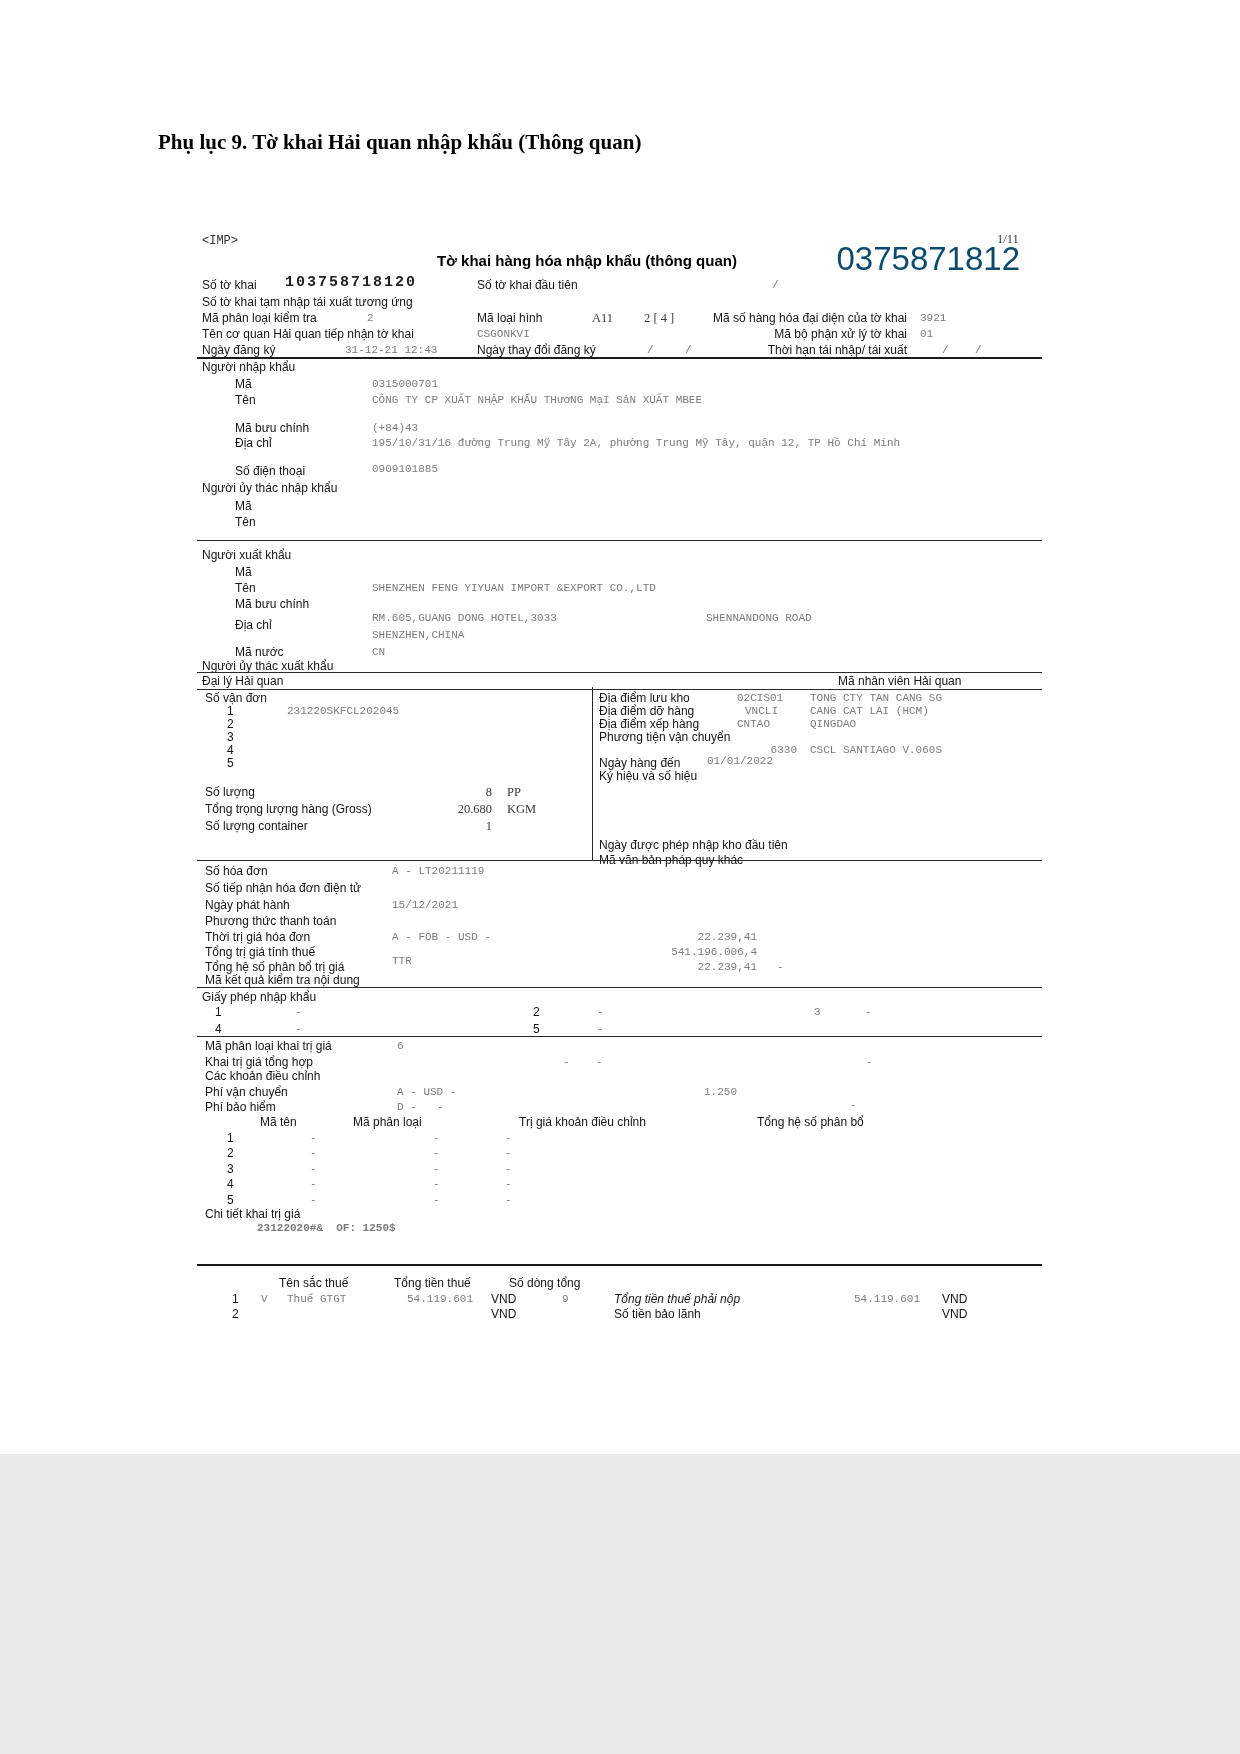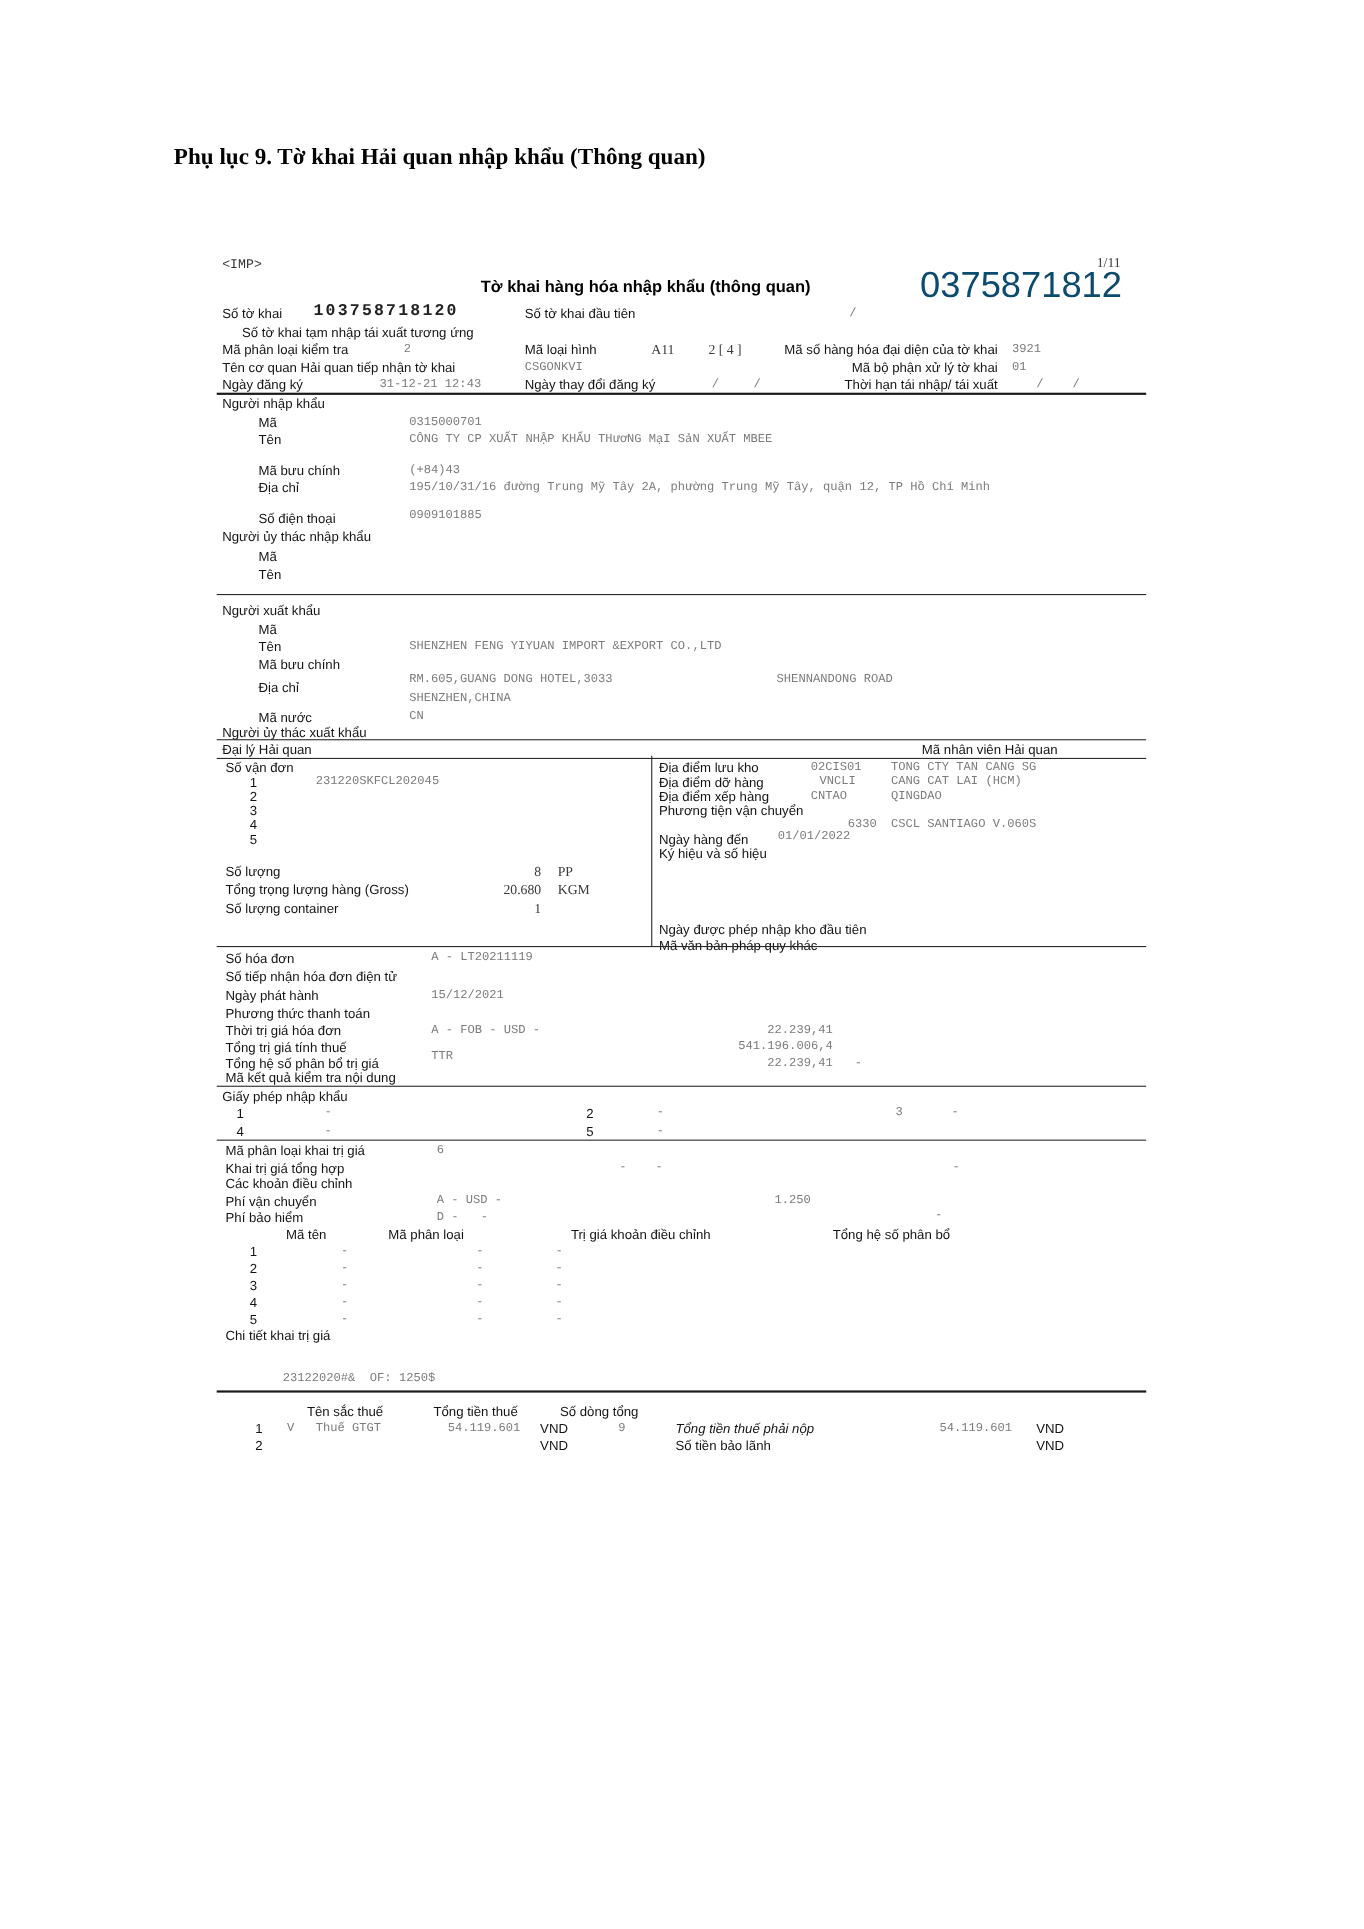--- a/index.html
+++ b/index.html
@@ -1,16 +1,16 @@
 <!DOCTYPE html>
 <html><head>
 <meta charset="utf-8">
 <style>
   html,body{margin:0;padding:0;background:#e9e9e9;}
-  #page{position:relative;width:1240px;height:1754px;background:#ffffff;overflow:hidden;}
+  #page{position:relative;width:1240px;height:1454px;background:#ffffff;overflow:hidden;}
   .heading{position:absolute;left:158px;top:130px;font-family:"Liberation Serif",serif;font-weight:bold;font-size:21px;color:#000;white-space:nowrap;}
   #doc{position:absolute;left:197px;top:200px;width:845px;height:1140px;font-family:"Liberation Sans",sans-serif;font-size:12px;color:#111;}
   #doc span{position:absolute;white-space:pre;line-height:13px;}
   .t{font-family:"Liberation Sans",sans-serif;font-size:12px;color:#141414;}
   .v{font-family:"Liberation Mono","DejaVu Sans Mono",monospace;font-size:11px;color:#7b7b7b;}
   .sd{font-family:"Liberation Serif",serif;font-size:12.5px;color:#3a3a3a;}
   .mono-dark{font-family:"Liberation Mono","DejaVu Sans Mono",monospace;font-size:12px;color:#333;}
   .bigval{font-family:"Liberation Mono","DejaVu Sans Mono",monospace;font-weight:bold;font-size:15px;letter-spacing:2px;color:#222;}
   .bignum{font-family:"Liberation Sans",sans-serif;font-size:33px;color:#0c4a6e;line-height:34px;}
   .title{font-weight:bold;font-size:15px;color:#000;}
@@ -29,21 +29,21 @@
 
     <span class="mono-dark" style="top:35px;left:5px;">&lt;IMP&gt;</span>
     <span class="sd" style="top:33px;left:800px;">1/11</span>
     <span class="title" style="top:54px;left:195px;width:390px;text-align:center;">Tờ khai hàng hóa nhập khẩu (thông quan)</span>
     <span class="bignum ra" style="top:52px;left:560px;width:263px;">0375871812</span>
 
     <span class="t" style="top:79px;left:5px;">Số tờ khai</span>
     <span class="bigval" style="top:76px;left:88px;">103758718120</span>
     <span class="t" style="top:79px;left:280px;">Số tờ khai đầu tiên</span>
     <span class="v" style="top:79px;left:575px;">/</span>
-    <span class="t" style="top:96px;left:23px;text-align:right;">Số tờ khai tạm nhập tái xuất tương ứng</span>
+    <span class="t" style="top:96px;left:5px;text-align:right;">Số tờ khai tạm nhập tái xuất tương ứng</span>
 
     <span class="t" style="top:112px;left:5px;">Mã phân loại kiểm tra</span>
     <span class="v" style="top:112px;left:170px;">2</span>
     <span class="t" style="top:112px;left:280px;">Mã loại hình</span>
     <span class="sd" style="top:112px;left:395px;">A11</span>
     <span class="sd" style="top:112px;left:447px;">2 [ 4 ]</span>
     <span class="t ra" style="top:112px;left:420px;width:290px;">Mã số hàng hóa đại diện của tờ khai</span>
     <span class="v" style="top:112px;left:723px;">3921</span>
 
     <span class="t" style="top:128px;left:5px;">Tên cơ quan Hải quan tiếp nhận tờ khai</span>
@@ -203,21 +203,21 @@
     <span class="t" style="top:978px;left:30px;">4</span>
     <span class="v" style="top:978px;left:113px;">-</span>
     <span class="v" style="top:978px;left:236px;">-</span>
     <span class="v" style="top:978px;left:308px;">-</span>
     <span class="t" style="top:994px;left:30px;">5</span>
     <span class="v" style="top:994px;left:113px;">-</span>
     <span class="v" style="top:994px;left:236px;">-</span>
     <span class="v" style="top:994px;left:308px;">-</span>
 
     <span class="t" style="top:1008px;left:8px;">Chi tiết khai trị giá</span>
-    <span class="v" style="top:1047px;left:60px;">23122020#&amp;  OF: 1250$</span>
+    <span class="v" style="top:1022px;left:60px;font-weight:bold;">23122020#&amp;  OF: 1250$</span>
 
     <div class="hl2" style="top:1064px;"></div>
 
     <span class="t" style="top:1077px;left:82px;">Tên sắc thuế</span>
     <span class="t" style="top:1077px;left:197px;">Tổng tiền thuế</span>
     <span class="t" style="top:1077px;left:312px;">Số dòng tổng</span>
 
     <span class="t" style="top:1093px;left:35px;">1</span>
     <span class="v" style="top:1093px;left:64px;">V</span>
     <span class="v" style="top:1093px;left:90px;">Thuế GTGT</span>

